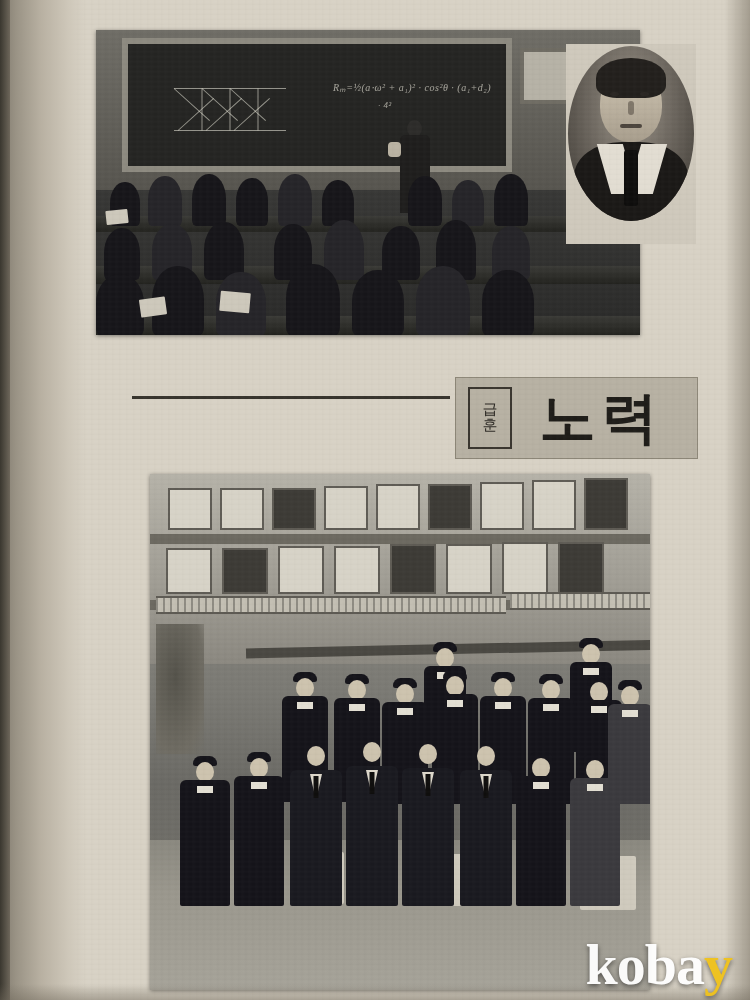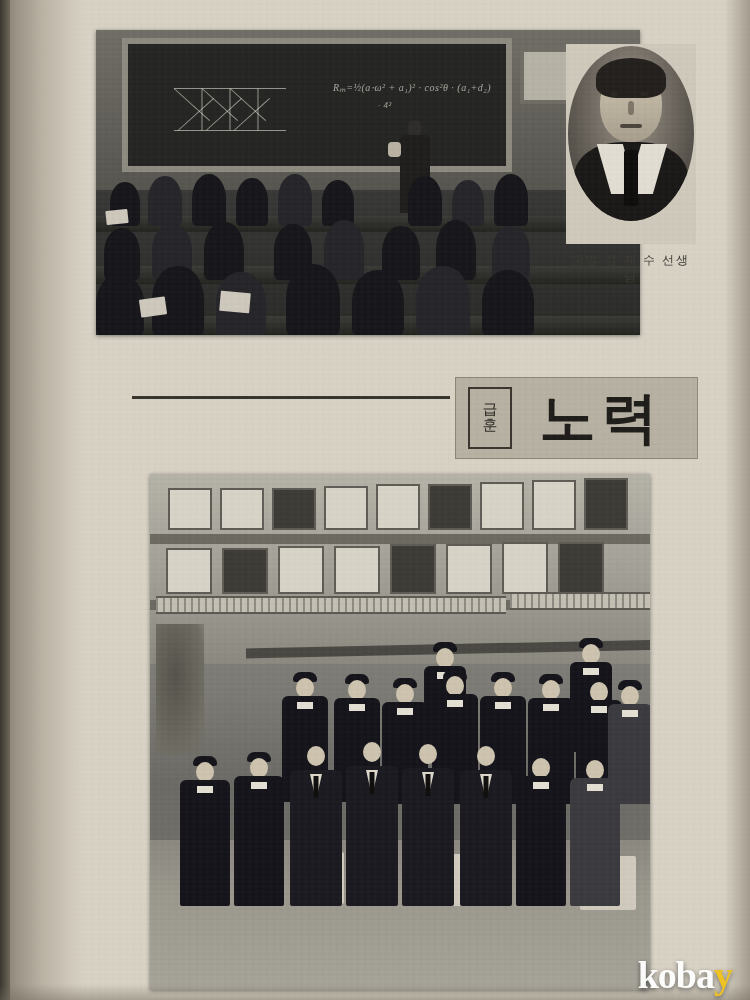--- a/index.html
+++ b/index.html
@@ -302,21 +302,21 @@
   }
   .stool {
     position: absolute; background: #cfcabd; border-radius: 2px;
   }
 
   
   #watermark {
     position: absolute;
     right: 18px; bottom: 6px;
     font-family: "Liberation Serif", serif;
-    font-size: 38px;
+    font-size: 58px;
     font-weight: bold;
     letter-spacing: -1px;
     line-height: 1;
     color: #ffffff;
     text-shadow: 0 2px 5px rgba(0,0,0,.55);
     opacity: .95;
   }
   #watermark .y { color: #f0c21a; }
 </style>
 </head>
@@ -399,21 +399,20 @@
       <div class="p-collar-r"></div>
       <div class="p-tie"></div>
       <div class="p-head"></div>
       <div class="p-hair"></div>
       <div class="p-eye" style="left:42px;"></div>
       <div class="p-eye" style="left:72px;"></div>
       <div class="p-nose"></div>
       <div class="p-mouth"></div>
     </div>
   </div>
-  <div class="portrait-caption">담임 강 제 수 선생님</div>
 
   <div id="title-underline"></div>
 
   <div id="motto-box">
     <div id="motto-label">
       <span>급</span>
       <span>훈</span>
     </div>
     <div id="motto-text">노력</div>
   </div>

